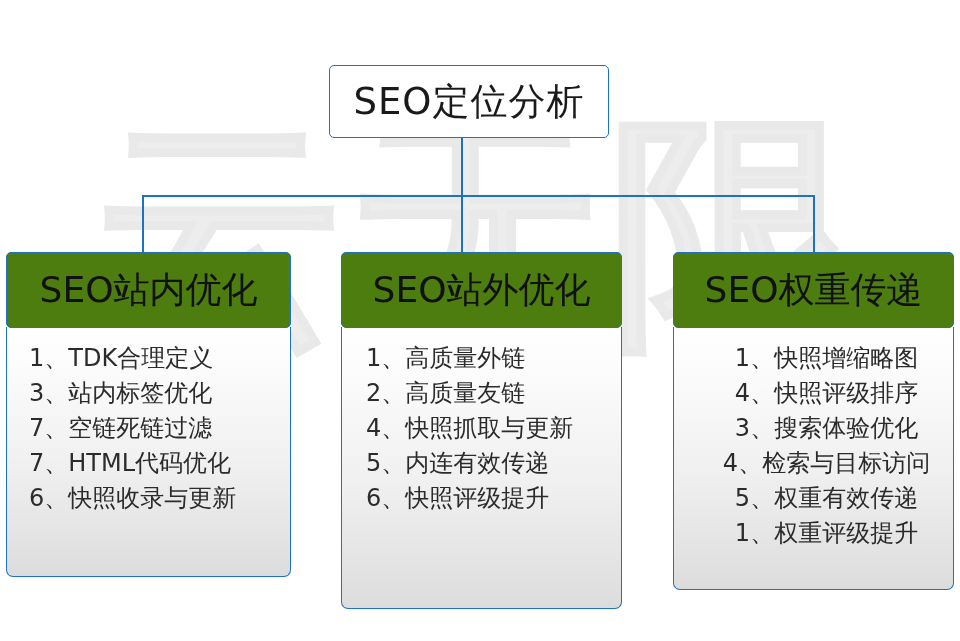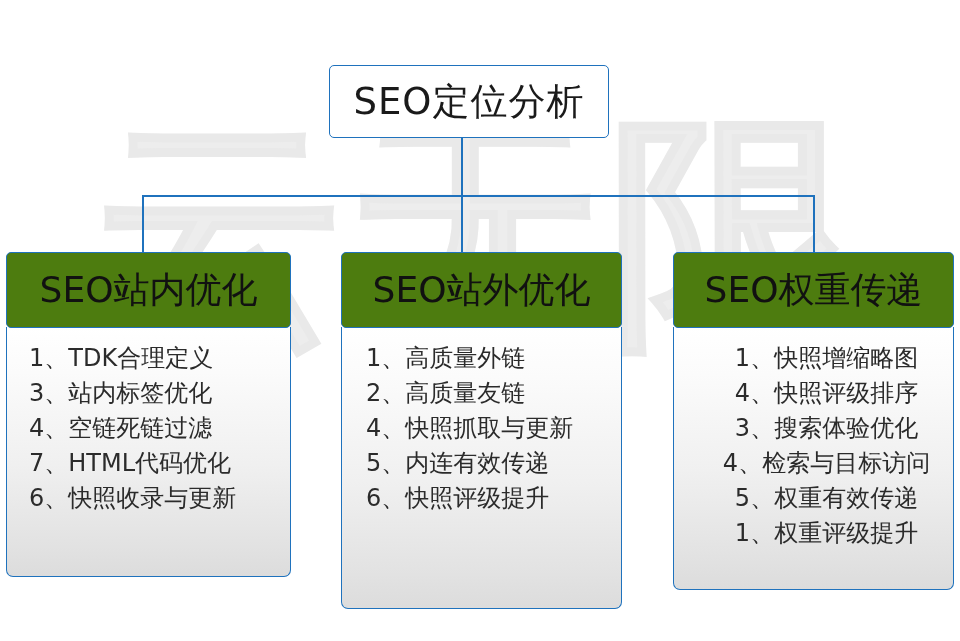--- a/index.html
+++ b/index.html
@@ -145,21 +145,21 @@
   </div>
 
   <div class="col" id="col1">
     <div class="col-head">
       <span class="h-title">SEO站内优化</span>
     </div>
     <div class="col-body">
       <ol>
         <li>1、TDK合理定义</li>
         <li>3、站内标签优化</li>
-        <li>4、空链死链过滤</li>
+        <li>7、空链死链过滤</li>
         <li>7、HTML代码优化</li>
         <li>6、快照收录与更新</li>
       </ol>
     </div>
   </div>
 
   <div class="col" id="col2">
     <div class="col-head">
       <span class="h-title">SEO站外优化</span>
     </div>

